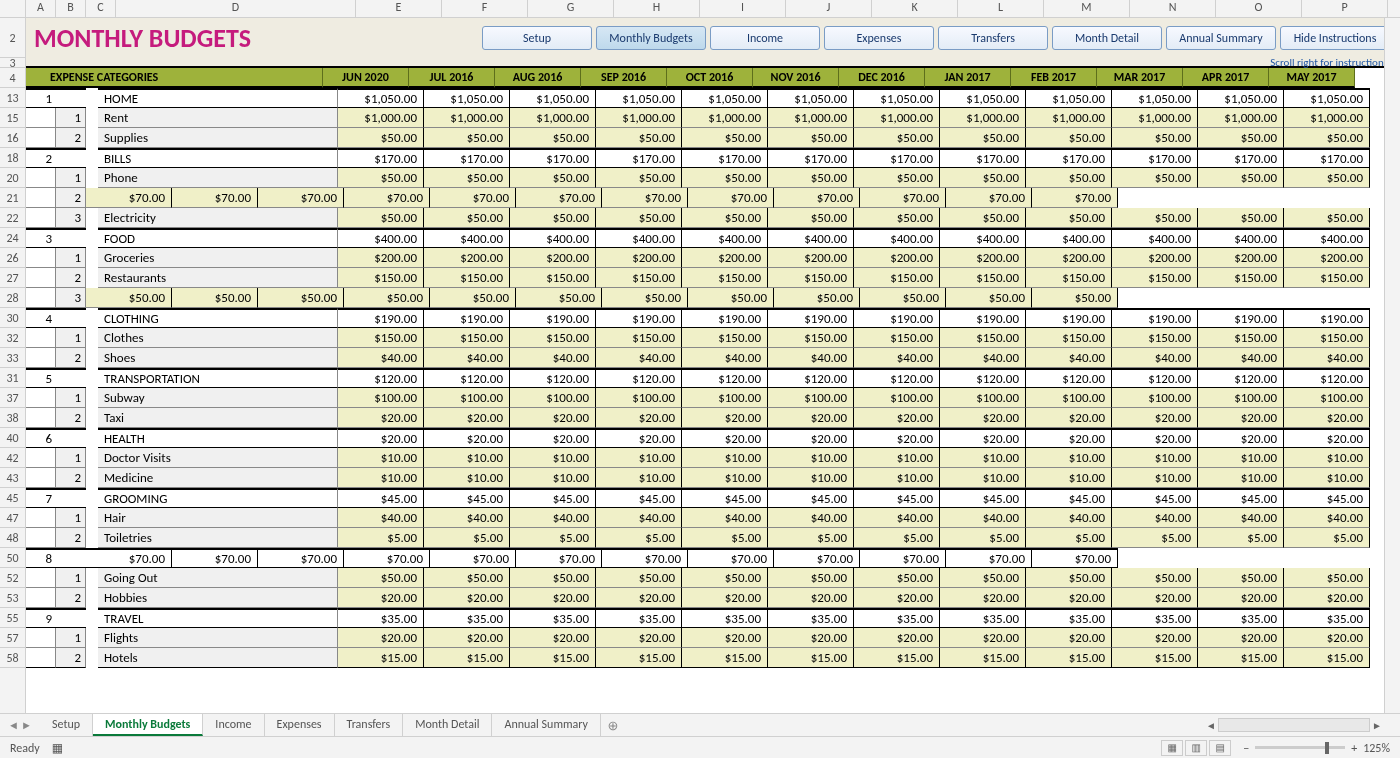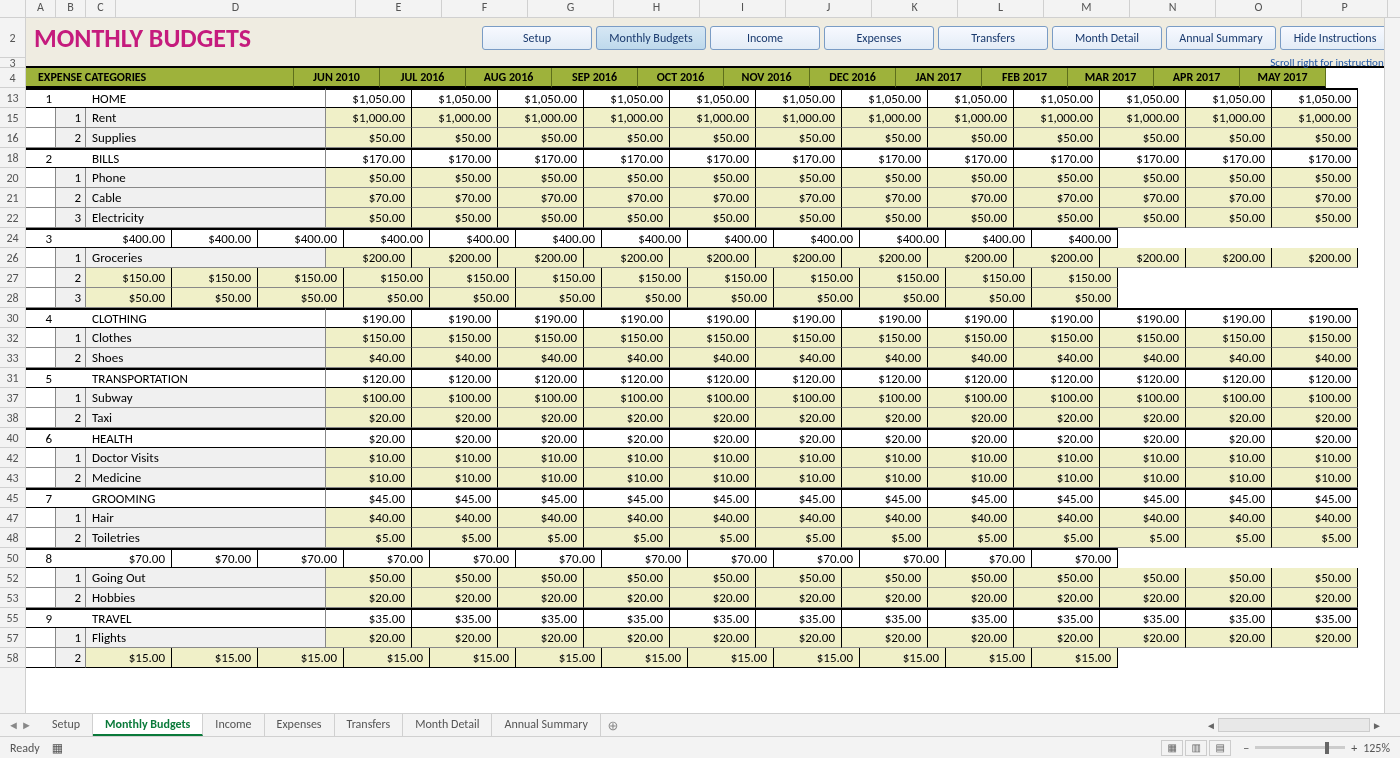--- a/index.html
+++ b/index.html
@@ -31,29 +31,29 @@
   .big-title { font-size: 26px; font-weight: bold; color: #c51b7d; }
   .nav-btns { margin-left: auto; display: flex; gap: 4px; margin-right: 10px; }
   .nav-btn { background: linear-gradient(#f7f9ff,#e3ecf6); border: 1px solid #7a9cc5; border-radius: 3px; width: 110px; height: 24px; font-size: 12px; text-align: center; line-height: 22px; color: #1a3a6e; cursor: pointer; }
   .nav-btn.active { background: linear-gradient(#d6e7f4,#bed9ec); }
 
   .hint-row { height: 10px; background: var(--beige); border-bottom: 2px solid #000; text-align: right; padding-right: 12px; font-size: 11px; color: #2258a5; line-height: 10px; }
 
   
   .hdr-row { display: flex; height: 20px; }
   .hdr-row .cell { background: var(--olive); border-right: 1px solid #5e6f1c; border-bottom: 2px solid #000; font-weight: bold; font-size: 12px; display:flex; align-items:center; justify-content:center; color:#000; }
-  .hdr-row .cell.cat { justify-content: flex-start; padding-left: 12px; width: 268px; }
+  .hdr-row .cell.cat { justify-content: flex-start; padding-left: 24px; width: 297px; }
   .hdr-row .cell.m   { width: var(--mw,86px); }
 
   
   .data-row { display: flex; height: 20px; }
   .data-row .c { border-right: 1px solid #888; border-bottom: 1px solid #888; font-size: 13px; display:flex; align-items:center; }
   .data-row .c.num  { width: 30px; justify-content:flex-end; padding-right:4px; background:#fff; }
   .data-row .c.sub  { width: 30px; justify-content:flex-end; padding-right:4px; background:#f0f0f0; }
-  .data-row .c.name { width: 240px; padding-left:6px; background:#fff; }
+  .data-row .c.name { width: 240px; padding-left:6px; background:#fff;margin-left:12px; }
   .data-row .c.m    { width: 86px; justify-content:flex-end; padding-right:6px; }
 
   .data-row.cat .c.num, .data-row.cat .c.name { background:#fff; border-top: 2px solid #000; border-bottom: 1px solid #000; font-weight: normal; }
   .data-row.cat .c.sub { border-top: 2px solid #000; }
   .data-row.cat .c.m   { background:#fff; border-top: 2px solid #000; border-bottom:1px solid #000; border-right:1px solid #000; }
   .data-row.cat .c.sub { background:#fff; border-bottom:1px solid #000; border-right:0; }
   .data-row.cat .c.name { border-left:0; }
 
   .data-row.item .c.num { background:#fff; }
   .data-row.item .c.sub { background:#f0f0f0; }
@@ -154,21 +154,21 @@
           <div class="nav-btn">Expenses</div>
           <div class="nav-btn">Transfers</div>
           <div class="nav-btn">Month Detail</div>
           <div class="nav-btn">Annual Summary</div>
           <div class="nav-btn">Hide Instructions</div>
         </div>
     </div>
     <div class="hint-row">Scroll right for instructions</div>
     <div class="hdr-row" id="hdr-row">
         <div class="cell cat">EXPENSE CATEGORIES</div>
-        <div class="cell m">JUN 2010</div>
+        <div class="cell m">JUN 2020</div>
         <div class="cell m">JUL 2016</div>
         <div class="cell m">AUG 2016</div>
         <div class="cell m">SEP 2016</div>
         <div class="cell m">OCT 2016</div>
         <div class="cell m">NOV 2016</div>
         <div class="cell m">DEC 2016</div>
         <div class="cell m">JAN 2017</div>
         <div class="cell m">FEB 2017</div>
         <div class="cell m">MAR 2017</div>
         <div class="cell m">APR 2017</div>
@@ -256,21 +256,20 @@
           <div class="c m">$50.00</div>
           <div class="c m">$50.00</div>
           <div class="c m">$50.00</div>
           <div class="c m">$50.00</div>
           <div class="c m">$50.00</div>
           <div class="c m">$50.00</div>
         </div>
         <div class="data-row item">
           <div class="c num"></div>
           <div class="c sub">2</div>
-          <div class="c name">Cable</div>
           <div class="c m">$70.00</div>
           <div class="c m">$70.00</div>
           <div class="c m">$70.00</div>
           <div class="c m">$70.00</div>
           <div class="c m">$70.00</div>
           <div class="c m">$70.00</div>
           <div class="c m">$70.00</div>
           <div class="c m">$70.00</div>
           <div class="c m">$70.00</div>
           <div class="c m">$70.00</div>
@@ -290,20 +289,21 @@
           <div class="c m">$50.00</div>
           <div class="c m">$50.00</div>
           <div class="c m">$50.00</div>
           <div class="c m">$50.00</div>
           <div class="c m">$50.00</div>
           <div class="c m">$50.00</div>
         </div>
         <div class="data-row cat">
           <div class="c num">3</div>
           <div class="c sub"></div>
+          <div class="c name">FOOD</div>
           <div class="c m">$400.00</div>
           <div class="c m">$400.00</div>
           <div class="c m">$400.00</div>
           <div class="c m">$400.00</div>
           <div class="c m">$400.00</div>
           <div class="c m">$400.00</div>
           <div class="c m">$400.00</div>
           <div class="c m">$400.00</div>
           <div class="c m">$400.00</div>
           <div class="c m">$400.00</div>
@@ -323,20 +323,21 @@
           <div class="c m">$200.00</div>
           <div class="c m">$200.00</div>
           <div class="c m">$200.00</div>
           <div class="c m">$200.00</div>
           <div class="c m">$200.00</div>
           <div class="c m">$200.00</div>
         </div>
         <div class="data-row item">
           <div class="c num"></div>
           <div class="c sub">2</div>
+          <div class="c name">Restaurants</div>
           <div class="c m">$150.00</div>
           <div class="c m">$150.00</div>
           <div class="c m">$150.00</div>
           <div class="c m">$150.00</div>
           <div class="c m">$150.00</div>
           <div class="c m">$150.00</div>
           <div class="c m">$150.00</div>
           <div class="c m">$150.00</div>
           <div class="c m">$150.00</div>
           <div class="c m">$150.00</div>
@@ -643,20 +644,21 @@
           <div class="c m">$20.00</div>
           <div class="c m">$20.00</div>
           <div class="c m">$20.00</div>
           <div class="c m">$20.00</div>
           <div class="c m">$20.00</div>
           <div class="c m">$20.00</div>
         </div>
         <div class="data-row item">
           <div class="c num"></div>
           <div class="c sub">2</div>
+          <div class="c name">Hotels</div>
           <div class="c m">$15.00</div>
           <div class="c m">$15.00</div>
           <div class="c m">$15.00</div>
           <div class="c m">$15.00</div>
           <div class="c m">$15.00</div>
           <div class="c m">$15.00</div>
           <div class="c m">$15.00</div>
           <div class="c m">$15.00</div>
           <div class="c m">$15.00</div>
           <div class="c m">$15.00</div>

